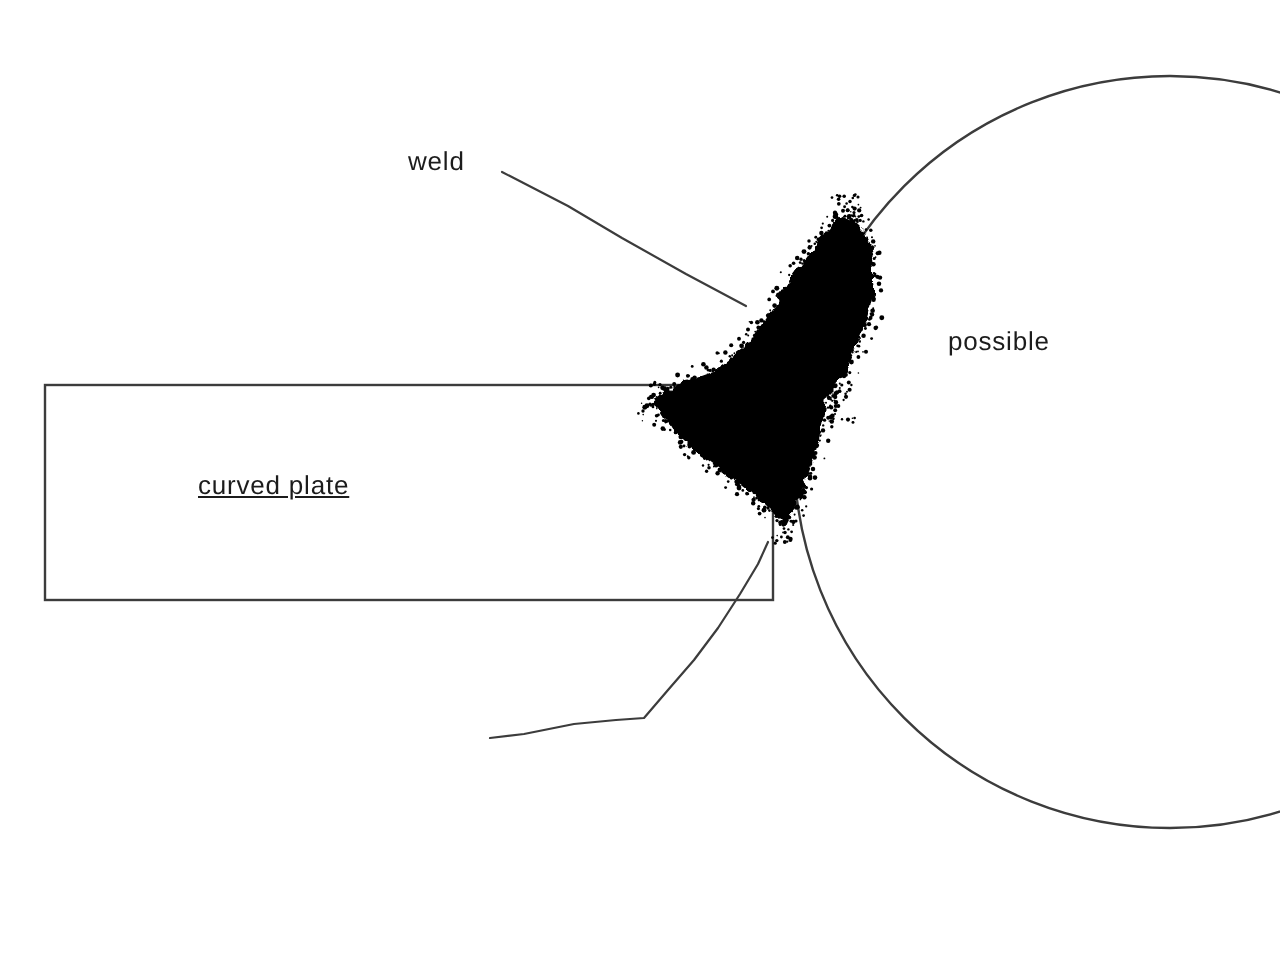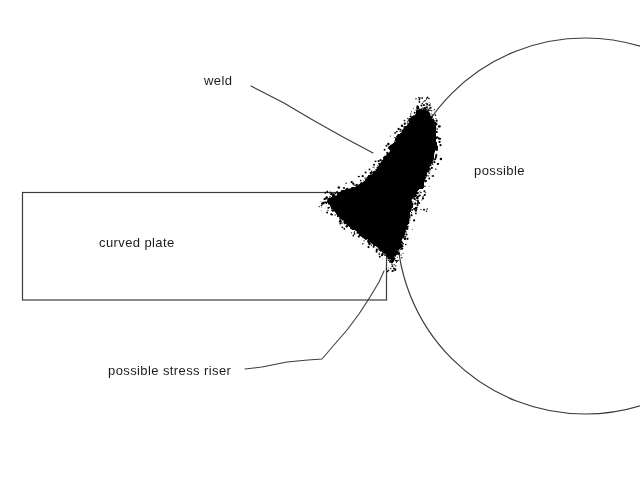--- a/index.html
+++ b/index.html
@@ -15,21 +15,21 @@
   .label{
     position:absolute;
     font-size:13px;
     letter-spacing:0.4px;
     color:var(--text,#1c1c1c);
     white-space:nowrap;
     line-height:15px;
   }
   #lbl-weld{left:204px;top:73px;}
   #lbl-wishbone{left:474px;top:163px;}
-  #lbl-curved-plate{left:99px;top:235px;}
+  #lbl-curved-plate{left:99px;top:235px;text-decoration:underline;}
   #lbl-stress-riser{left:108px;top:363px;}
   .shape-line{stroke:var(--line,#3c3c3c);stroke-width:1.2;fill:none;}
   .leader{stroke:var(--line,#333333);stroke-width:1.1;fill:none;stroke-linecap:round;stroke-linejoin:round;}
   .blob{fill:var(--weld-fill,#000000);stroke:none;}
   .speck{fill:var(--weld-fill,#000000);}
 </style>
 </head>
 <body>
 
 <div class="canvas">
@@ -486,15 +486,14 @@
         <circle cx="319.2" cy="206.7" r="0.64" class="speck"></circle>
       </g>
   </svg>
 
   <div class="label" id="lbl-weld">weld</div>
 
   <div class="label" id="lbl-wishbone">possible</div>
 
   <div class="label" id="lbl-curved-plate">curved plate</div>
 
-  <div class="label" id="lbl-stress-riser">possible stress riser</div>
 
 </div>
 
 </body></html>

